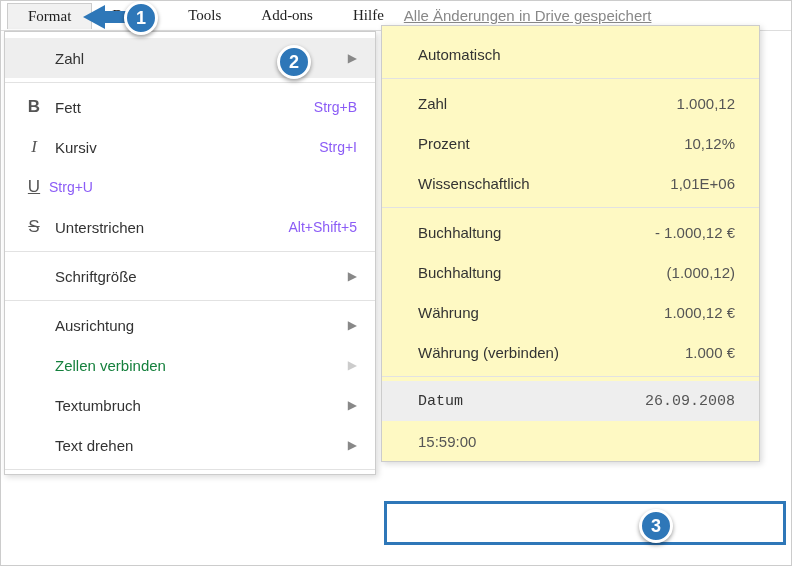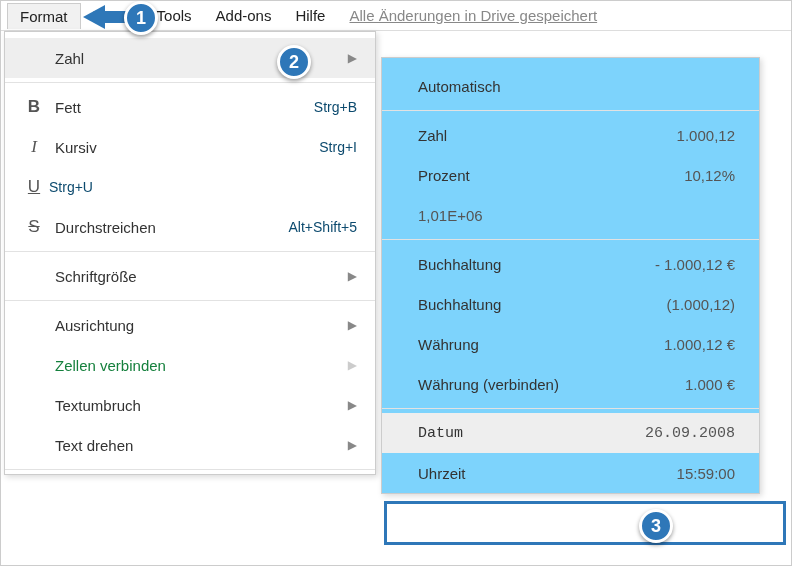--- a/index.html
+++ b/index.html
@@ -1,21 +1,21 @@
 <!DOCTYPE html>
 <html><head>
 <meta charset="utf-8">
 <style>
 * { margin: 0; padding: 0; box-sizing: border-box; }
 body { font-family: Arial, Helvetica, sans-serif; font-size: 15px; color: #222; background: #fff; width: 792px; height: 566px; position: relative; overflow: hidden; border: 1px solid #ccc; }
 
 .menubar { display: flex; align-items: center; height: 30px; padding: 0 6px; border-bottom: 1px solid #ddd; background: #fff; font-size: 15px; }
-.menubar .mitem { padding: 4px 12px; cursor: pointer; position: relative; }
+.menubar .mitem { padding: 4px 20px; cursor: pointer; position: relative; font-family: Liberation Serif, serif; }
 .menubar .mitem.active { background: #f1f1f1; border: 1px solid #ccc; border-bottom: none; }
-.menubar .status { color: #888; text-decoration: underline; margin-left: 12px; cursor: pointer; }
+.menubar .status { color: #888; text-decoration: underline; margin-left: 0; cursor: pointer; }
 
 .arrow-left {
   position: absolute;
   left: 82px; top: 4px;
   width: 0; height: 0;
   border-top: 12px solid transparent;
   border-bottom: 12px solid transparent;
   border-right: 22px solid #2e77b8;
   z-index: 30;
 }
@@ -49,37 +49,37 @@
 }
 .dropdown1 .row {
   display: flex; align-items: center;
   height: 40px;
   padding: 0 18px 0 14px;
   cursor: pointer;
   position: relative;
 }
 .dropdown1 .row .iconbox { width: 30px; display: flex; justify-content: center; color: #555; font-size: 17px; }
 .dropdown1 .row .label { flex: 1; padding-left: 6px; color: #333; }
-.dropdown1 .row .shortcut { color: #0c4a6e; font-size: 14px; }
+.dropdown1 .row .shortcut { color: #8b5cf6; font-size: 14px; }
 .dropdown1 .row .tri { color: #888; font-size: 12px; }
 .dropdown1 .row.highlight { background: #eee; }
 .dropdown1 .row.disabled .label { color: #15803d; }
 .dropdown1 .row.disabled .tri { color: #ccc; }
 .dropdown1 hr { border: none; border-top: 1px solid #e2e2e2; margin: 4px 0; }
 
 .icon-b { font-weight: bold; }
 .icon-i { font-style: italic; font-family: Georgia, serif; }
 .icon-u { text-decoration: underline; }
 .icon-s { text-decoration: line-through; }
 
 .dropdown2 {
   position: absolute;
-  left: 380px; top: 56px;
+  left: 380px; top: 24px;
   width: 379px;
-  background: #7dd3fc;
+  background: #fef9c3;
   border: 1px solid #ccc;
   box-shadow: 2px 2px 6px rgba(0,0,0,0.15);
   z-index: 20;
 }
 .dropdown2 .row2 {
   display: flex; align-items: center;
   height: 40px;
   padding: 0 24px 0 36px;
   cursor: pointer;
   color: #333;
@@ -132,21 +132,21 @@
     <span class="iconbox icon-i">I</span>
     <span class="label">Kursiv</span>
     <span class="shortcut">Strg+I</span>
   </div>
   <div class="row">
     <span class="iconbox icon-u">U</span>
     <span class="shortcut">Strg+U</span>
   </div>
   <div class="row">
     <span class="iconbox icon-s">S</span>
-    <span class="label">Durchstreichen</span>
+    <span class="label">Unterstrichen</span>
     <span class="shortcut">Alt+Shift+5</span>
   </div>
   <hr>
   <div class="row">
     <span class="iconbox"></span>
     <span class="label">Schriftgröße</span>
     <span class="tri">▶</span>
   </div>
   <hr>
   <div class="row">
@@ -181,20 +181,21 @@
   <hr>
   <div class="row2">
     <span class="label">Zahl</span>
     <span class="value">1.000,12</span>
   </div>
   <div class="row2">
     <span class="label">Prozent</span>
     <span class="value">10,12%</span>
   </div>
   <div class="row2">
+    <span class="label">Wissenschaftlich</span>
     <span class="value">1,01E+06</span>
   </div>
   <hr>
   <div class="row2">
     <span class="label">Buchhaltung</span>
     <span class="value">- 1.000,12 €</span>
   </div>
   <div class="row2">
     <span class="label">Buchhaltung</span>
     <span class="value">(1.000,12)</span>
@@ -206,18 +207,17 @@
   <div class="row2">
     <span class="label">Währung (verbinden)</span>
     <span class="value">1.000 €</span>
   </div>
   <hr>
   <div class="row2 highlight">
     <span class="label">Datum</span>
     <span class="value">26.09.2008</span>
   </div>
   <div class="row2">
-    <span class="label">Uhrzeit</span>
     <span class="value">15:59:00</span>
   </div>
 </div>
 
 <div class="selection-box"></div>
 
 </body></html>

